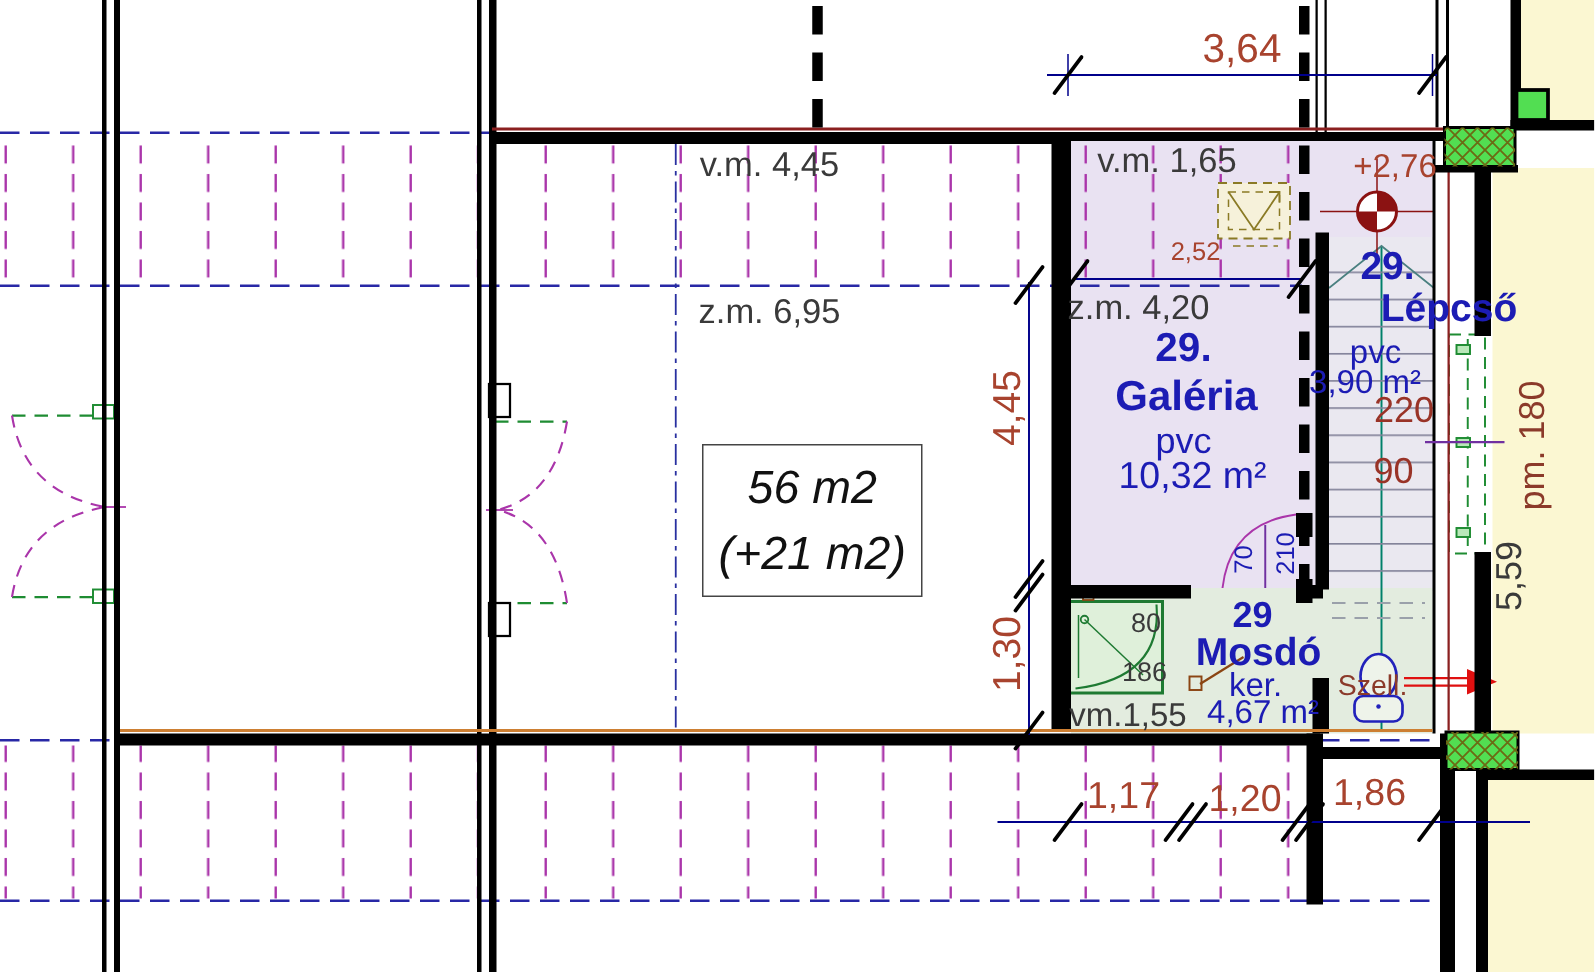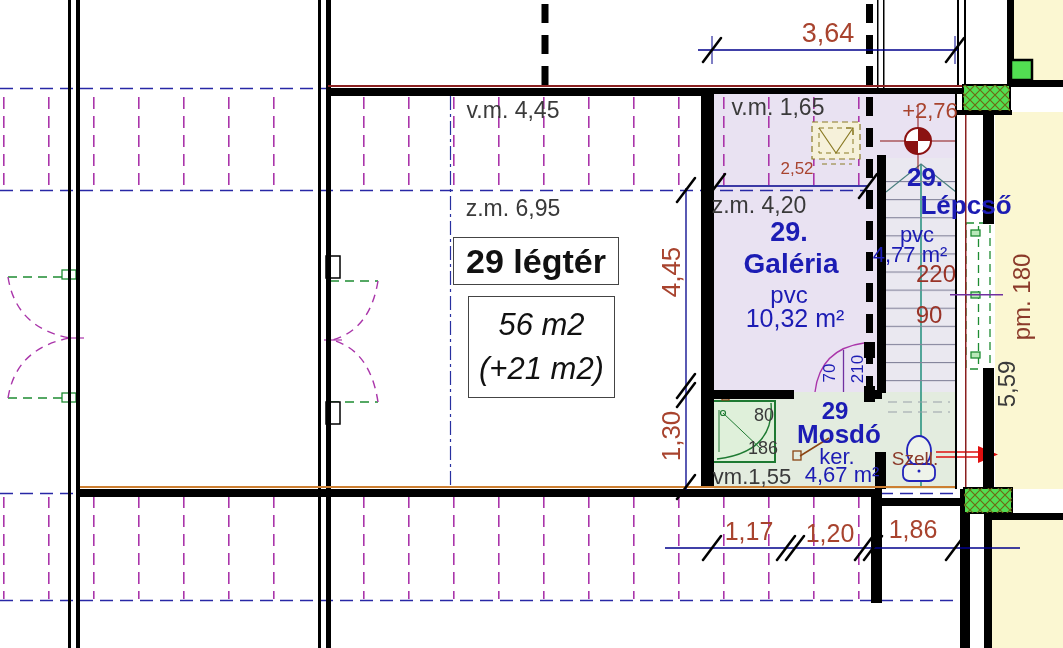--- a/index.html
+++ b/index.html
@@ -215,40 +215,37 @@
     <line x1="864" y1="560" x2="882" y2="536"></line>
     <line x1="946" y1="560" x2="964" y2="536"></line>
   </g>
 </svg>
 
   <div class="lbl dimred" style="left:828px; top:33px; font-size:27px;">3,64</div>
 
   <div class="lbl gray" style="left:513px; top:110px; font-size:23px;">v.m. 4,45</div>
   <div class="lbl gray" style="left:513px; top:208px; font-size:23px;">z.m. 6,95</div>
 
-  <div class="boxed" style="left:453px; top:237px; width:164px; height:46px;">
-    <span class="bold" style="font-size:34px;">29 légtér</span>
-  </div>
   <div class="boxed" style="left:468px; top:296px; width:145px; height:100px;font-style:italic;">
     <span style="font-size:31px; margin-bottom:8px;">56 m2</span>
     <span style="font-size:31px;">(+21 m2)</span>
   </div>
 
   <div class="lbl gray" style="left:778px; top:107px; font-size:23px;">v.m. 1,65</div>
   <div class="lbl dimred" style="left:797px; top:168px; font-size:17px;">2,52</div>
   <div class="lbl gray" style="left:759px; top:205px; font-size:23px;">z.m. 4,20</div>
   <div class="lbl blue bold" style="left:789px; top:232px; font-size:27px;">29.</div>
   <div class="lbl blue bold" style="left:791px; top:264px; font-size:28px;">Galéria</div>
   <div class="lbl blue" style="left:789px; top:295px; font-size:24px;">pvc</div>
   <div class="lbl blue" style="left:795px; top:318px; font-size:25px;">10,32 m²</div>
 
   <div class="lbl blue bold" style="left:925px; top:177px; font-size:26px;">29.</div>
   <div class="lbl blue bold" style="left:918px; top:205px; font-size:26px;margin-left:48px;">Lépcső</div>
   <div class="lbl blue" style="left:917px; top:235px; font-size:22px;">pvc</div>
-  <div class="lbl blue" style="left:910px; top:255px; font-size:22px;">4,77 m²</div>
+  <div class="lbl blue" style="left:910px; top:255px; font-size:22px;">3,90 m²</div>
   <div class="lbl dimdark" style="left:936px; top:274px; font-size:24px;">220</div>
   <div class="lbl dimdark" style="left:929px; top:315px; font-size:24px;">90</div>
 
   <div class="lbl dimred" style="left:930px; top:111px; font-size:22px;">+2,76</div>
 
   <div class="lbl blue bold" style="left:835px; top:411px; font-size:24px;">29</div>
   <div class="lbl blue bold" style="left:839px; top:434px; font-size:26px;">Mosdó</div>
   <div class="lbl blue" style="left:837px; top:457px; font-size:22px;">ker.</div>
   <div class="lbl blue" style="left:842px; top:475px; font-size:22px;">4,67 m²</div>
   <div class="lbl gray" style="left:752px; top:477px; font-size:22px;">vm.1,55</div>

